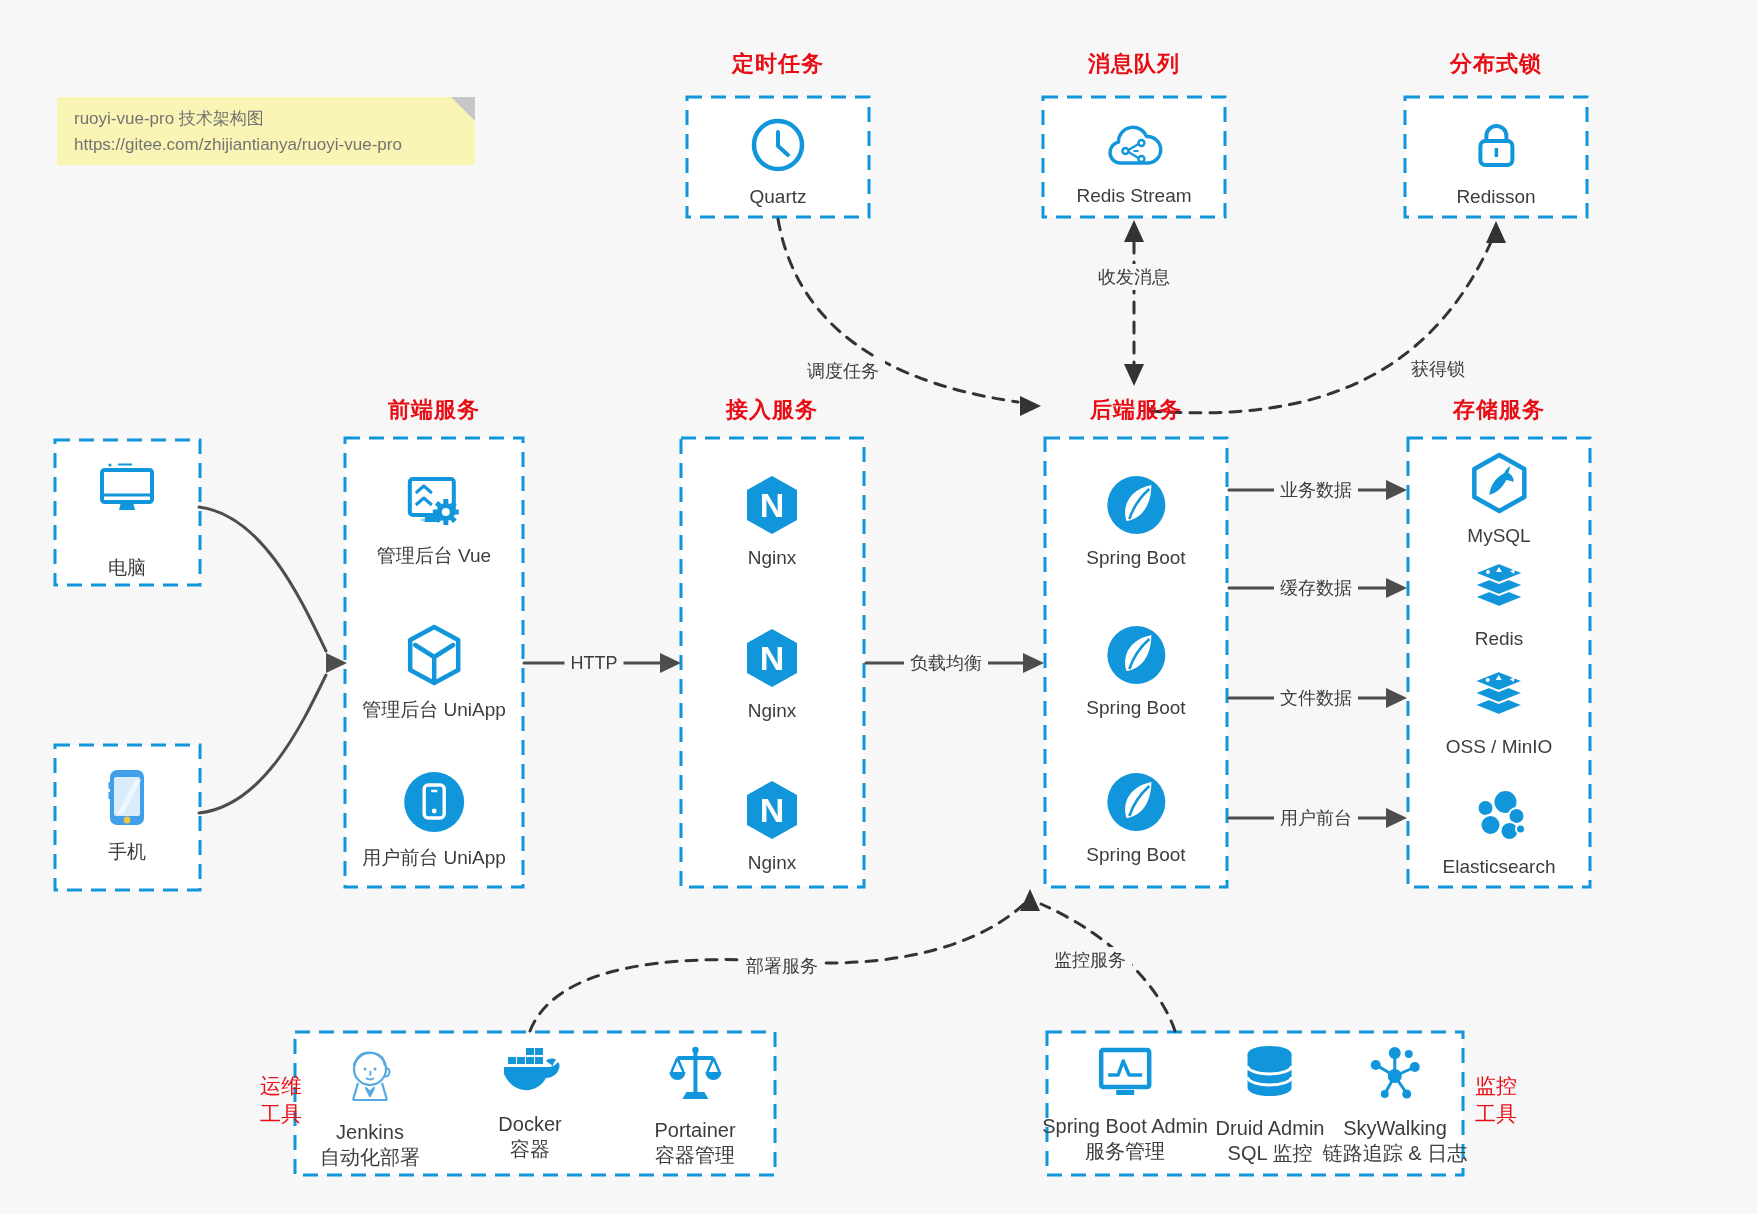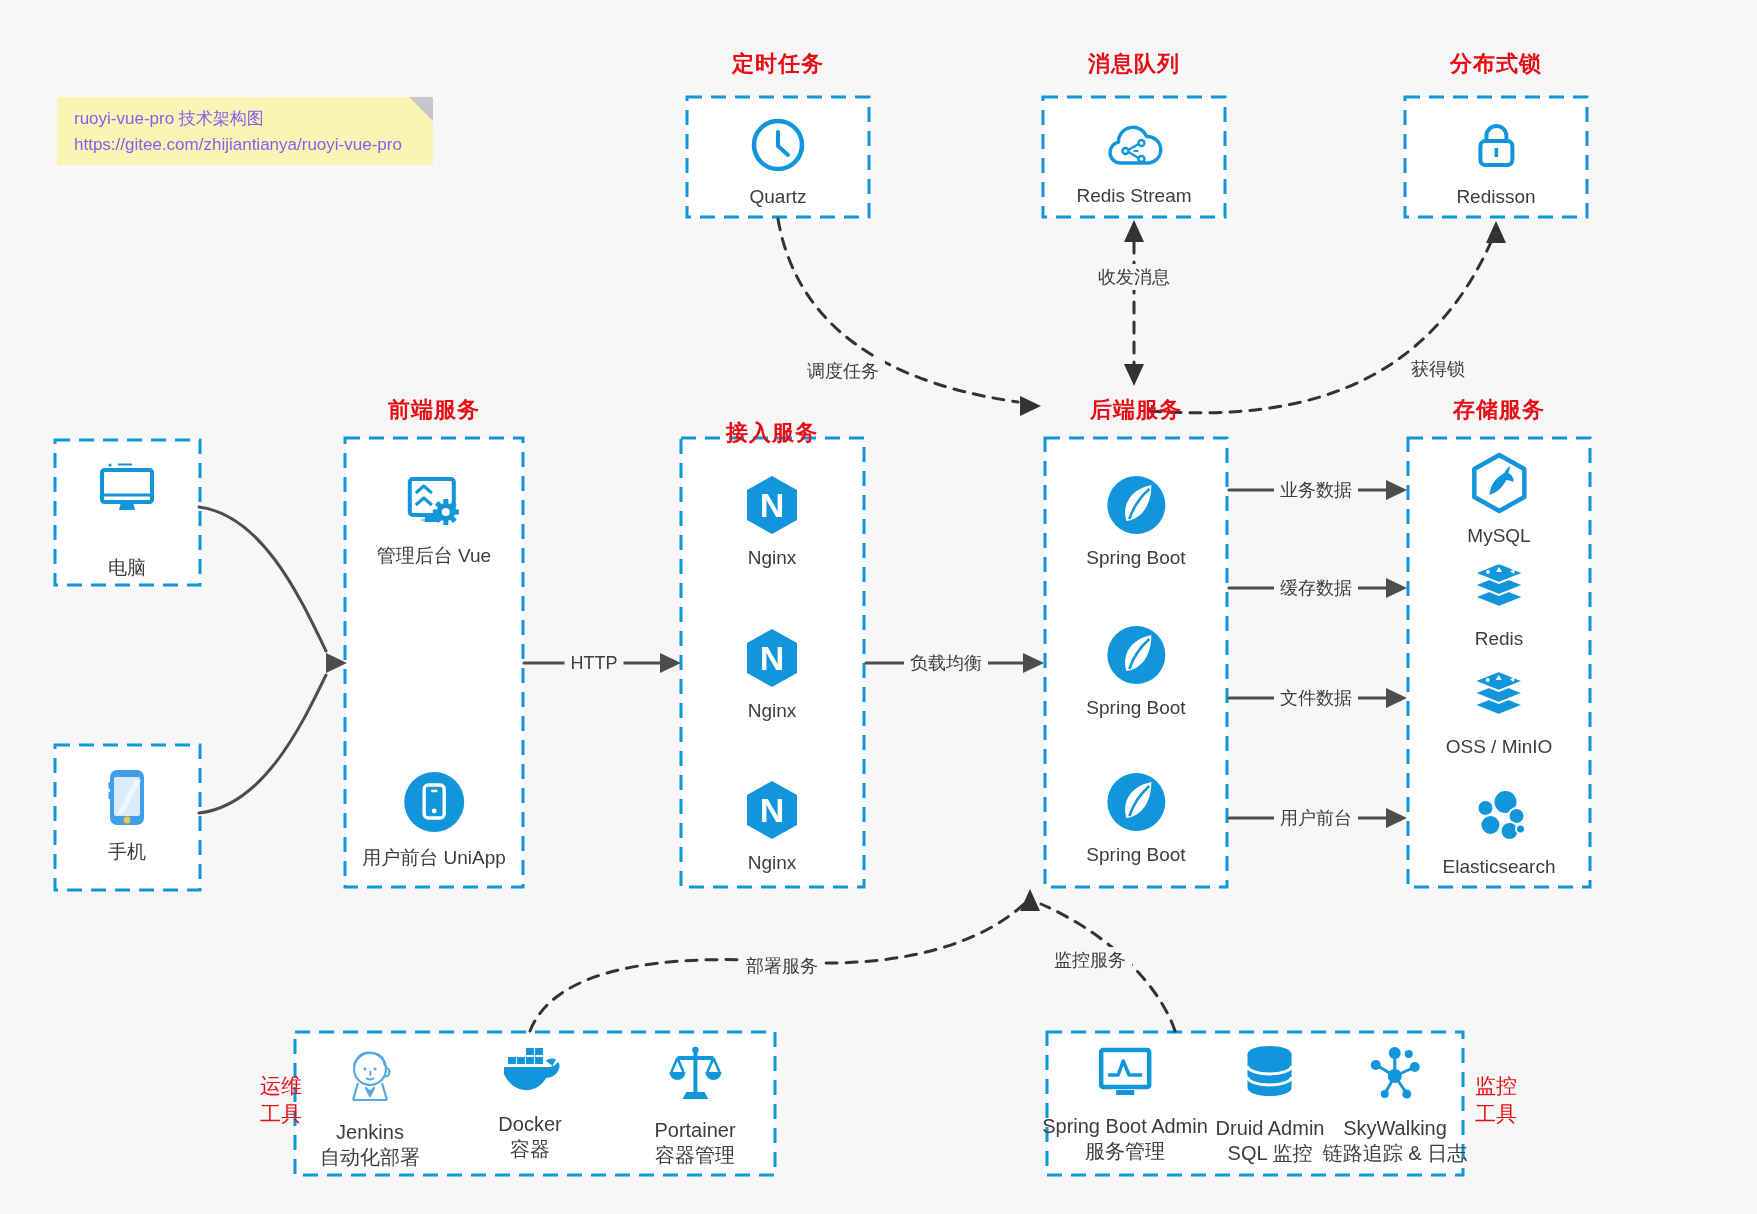--- a/index.html
+++ b/index.html
@@ -22,22 +22,22 @@
   .dashed-head{fill:var(--dash-black);stroke:none;}
   .gtitle{position:absolute;z-index:3;transform:translate(-50%,-50%);color:var(--title-red);
     font-weight:bold;font-size:22px;letter-spacing:1px;white-space:nowrap;}
   .gtitle2{position:absolute;z-index:3;transform:translateX(-50%);color:var(--title-red);
     font-weight:normal;font-size:21px;line-height:28px;text-align:center;white-space:nowrap;}
   .node{position:absolute;z-index:2;transform:translateX(-50%);display:flex;flex-direction:column;align-items:center;}
   .node .nlabel{margin-top:7px;font-size:19px;color:var(--text);white-space:nowrap;text-align:center;}
   .node.small .nlabel{margin-top:10px;font-size:20px;line-height:25px;}
   .edge-label{position:absolute;z-index:2;transform:translate(-50%,-50%);background:var(--canvas);
     padding:1px 6px;font-size:18px;color:var(--text);white-space:nowrap;}
-  .note{position:absolute;z-index:3;left:57px;top:97px;width:376px;height:68px;background:var(--note-yellow);
-    padding:9px 0 0 17px;box-sizing:border-box;font-size:17px;line-height:26px;color:#8b5cf6;}
+  .note{position:absolute;z-index:3;left:57px;top:97px;width:418px;height:68px;background:var(--note-yellow);
+    padding:9px 0 0 17px;box-sizing:border-box;font-size:17px;line-height:26px;color:#737373;}
   .note .fold{position:absolute;right:0;top:0;width:0;height:0;
     border-left:24px solid transparent;border-top:24px solid #c7c7c7;}
   .ic-stroke{stroke:var(--accent-blue);fill:none;}
   .ic-fill{fill:var(--accent-blue);stroke:none;}
   .ic-lite{stroke:#55a8e0;fill:none;}
 </style>
 </head>
 <body>
 
 <div class="canvas">
@@ -93,21 +93,21 @@
   <div class="note">
     <div class="fold"></div>
     <div>ruoyi-vue-pro 技术架构图</div>
     <div>https://gitee.com/zhijiantianya/ruoyi-vue-pro</div>
   </div>
 
   <div class="gtitle" style="left:778px;top:64px;">定时任务</div>
   <div class="gtitle" style="left:1134px;top:64px;">消息队列</div>
   <div class="gtitle" style="left:1496px;top:64px;">分布式锁</div>
   <div class="gtitle" style="left:434px;top:410px;">前端服务</div>
-  <div class="gtitle" style="left:772px;top:433px;">接入服务</div>
+  <div class="gtitle" style="left:772px;top:410px;">接入服务</div>
   <div class="gtitle" style="left:1136px;top:410px;">后端服务</div>
   <div class="gtitle" style="left:1499px;top:410px;">存储服务</div>
   <div class="gtitle2" style="left:281px;top:1072px;">
     <div>运维</div>
     <div>工具</div>
   </div>
   <div class="gtitle2" style="left:1496px;top:1072px;">
     <div>监控</div>
     <div>工具</div>
   </div>
@@ -187,20 +187,29 @@
           <rect class="ic-fill" x="-2.5" y="-13" width="5" height="26" transform="rotate(-45)"></rect>
           <circle class="ic-fill" r="9"></circle>
           <circle r="4" fill="#ffffff"></circle>
         </g>
         <rect class="ic-fill" x="22" y="43" width="14" height="5"></rect>
       </svg>
     </div>
     <div class="nlabel">管理后台 Vue</div>
   </div>
 
+  <div class="node" style="left:434px;top:624px;">
+    <div>
+      <svg width="58" height="62" viewBox="0 0 58 62">
+        <polygon class="ic-stroke" points="29,3 53,16 53,46 29,59 5,46 5,16" stroke-width="4.5" stroke-linejoin="round"></polygon>
+        <path class="ic-stroke" d="M29 33 L10 21 M29 33 L48 21 M29 33 V57" stroke-width="4.5" stroke-linecap="round"></path>
+      </svg>
+    </div>
+    <div class="nlabel">管理后台 UniApp</div>
+  </div>
 
   <div class="node" style="left:434px;top:770px;">
     <div>
       <svg width="64" height="64" viewBox="0 0 64 64">
         <circle class="ic-fill" cx="32" cy="32" r="30"></circle>
         <rect x="22" y="15" width="20" height="33" rx="4" fill="none" stroke="#ffffff" stroke-width="3.4"></rect>
         <line x1="29" y1="21" x2="35" y2="21" stroke="#ffffff" stroke-width="2.4"></line>
         <circle cx="32" cy="41" r="2.4" fill="#ffffff"></circle>
       </svg>
     </div>

